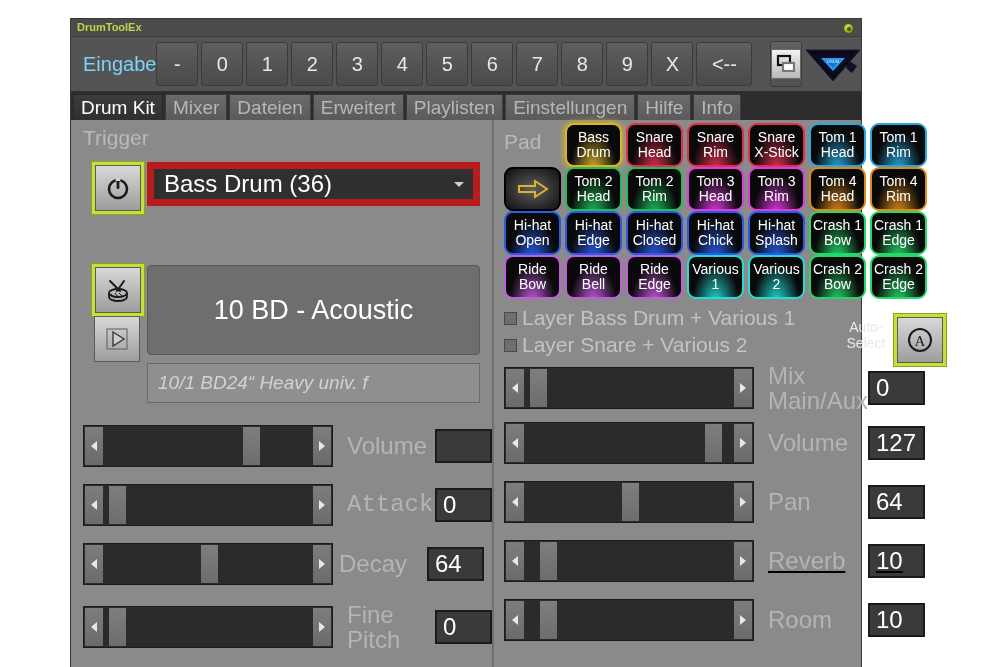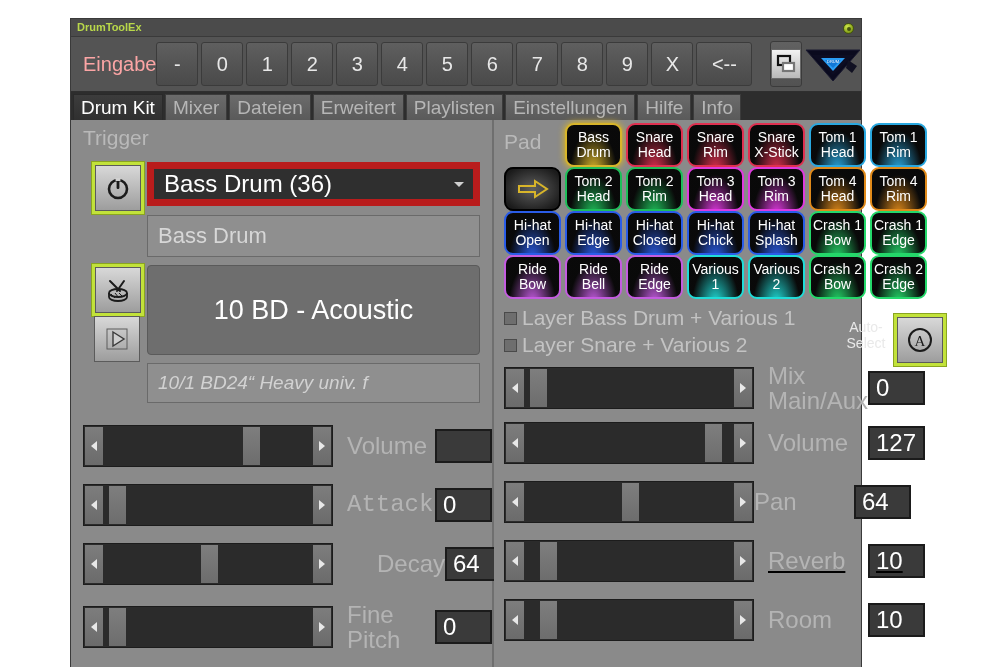--- a/index.html
+++ b/index.html
@@ -30,21 +30,21 @@
   }
 
   
   .toolbar{
     position:relative;height:55px;background:#545454;
     border-bottom:1px solid #2f2f2f;box-sizing:border-box;
     display:flex;align-items:center;
   }
   .eingabe-label{
     width:108px;padding-left:12px;box-sizing:border-box;
-    font-size:20px;color:#fca5a5;
+    font-size:20px;color:#7dd3fc;
   }
   .numbtn{
     width:42px;height:44px;margin-right:3px;
     background:linear-gradient(180deg,#5f5f5f,#535353 55%,#4a4a4a);
     border:1px solid #3b3b3b;border-radius:3px;box-sizing:border-box;
     display:flex;align-items:center;justify-content:center;
     font-size:20px;color:#e8e8e8;
   }
   .tool-sep{
     width:1px;height:52px;background:#3c3c3c;margin:0 9px 0 6px;
@@ -258,23 +258,20 @@
             <rect x="12.6" y="4" width="2.8" height="11" rx="1.2" fill="#1b1b1b"></rect>
             <rect x="11.6" y="4" width="4.8" height="3" fill="#d0d0d0"></rect>
           </svg>
         </div>
       </div>
       <div class="combo" style="position:absolute;left:76px;top:42px;width:333px;height:44px;">
         <span>Bass Drum (36)</span>
         <span class="caret"></span>
       </div>
 
-      <div class="roname" style="position:absolute;left:76px;top:95px;width:333px;height:42px;">
-        <span>Bass Drum</span>
-      </div>
 
       <div class="icon-btn-hl" style="position:absolute;left:20px;top:143px;">
         <div class="icon-btn">
           <svg width="28" height="28" viewBox="0 0 28 28">
             <ellipse cx="14" cy="17" rx="9" ry="4" fill="none" stroke="#1b1b1b" stroke-width="1.8"></ellipse>
             <path d="M5 17 v4 a9 4 0 0 0 18 0 v-4" fill="none" stroke="#1b1b1b" stroke-width="1.8"></path>
             <path d="M7 18 l4 4 M11 17 l4 5 M15 17 l4 4" stroke="#1b1b1b" stroke-width="1"></path>
             <path d="M6 5 L16 15 M20 5 L13 15" stroke="#1b1b1b" stroke-width="2" stroke-linecap="round"></path>
           </svg>
         </div>
@@ -326,21 +323,21 @@
           <div class="sliderrow" style="left: 12px; top: 423px;">
             <div class="slider" style="width: 250px;">
               <div class="arrowL">
                 <span class="tri-l"></span>
               </div>
               <div class="arrowR">
                 <span class="tri-r"></span>
               </div>
               <div class="thumb" style="left: 116.5px;"></div>
             </div>
-            <div class="slabel" style="width: 88px; margin-left: 24px; text-align: right;"><span>Decay</span></div>
+            <div class="slabel" style="width: 88px; margin-left: 6px;"><span>Decay</span></div>
             <div class="valbox" style="width: 57px; height: 34px;">64</div>
           </div>
           <div class="sliderrow" style="left: 12px; top: 482px;">
             <div class="slider" style="width: 250px;">
               <div class="arrowL">
                 <span class="tri-l"></span>
               </div>
               <div class="arrowR">
                 <span class="tri-r"></span>
               </div>
@@ -523,21 +520,21 @@
           <div class="sliderrow" style="left: 10px; top: 361px;">
             <div class="slider" style="width: 250px;">
               <div class="arrowL">
                 <span class="tri-l"></span>
               </div>
               <div class="arrowR">
                 <span class="tri-r"></span>
               </div>
               <div class="thumb" style="left: 116.5px;"></div>
             </div>
-            <div class="slabel" style="width: 100px; "><span>Pan</span></div>
+            <div class="slabel" style="width: 100px; margin-left: 14px;"><span>Pan</span></div>
             <div class="valbox" style="width: 57px; height: 34px;">64</div>
           </div>
           <div class="sliderrow" style="left: 10px; top: 420px; text-decoration: underline;">
             <div class="slider" style="width: 250px;">
               <div class="arrowL">
                 <span class="tri-l"></span>
               </div>
               <div class="arrowR">
                 <span class="tri-r"></span>
               </div>

